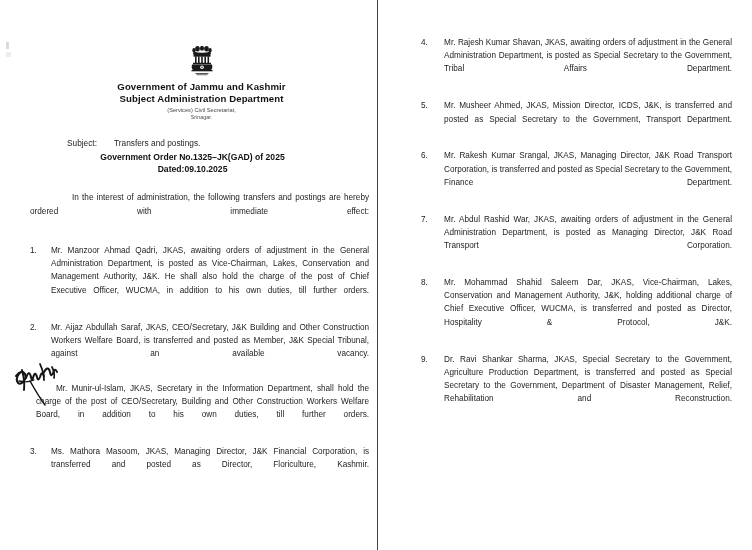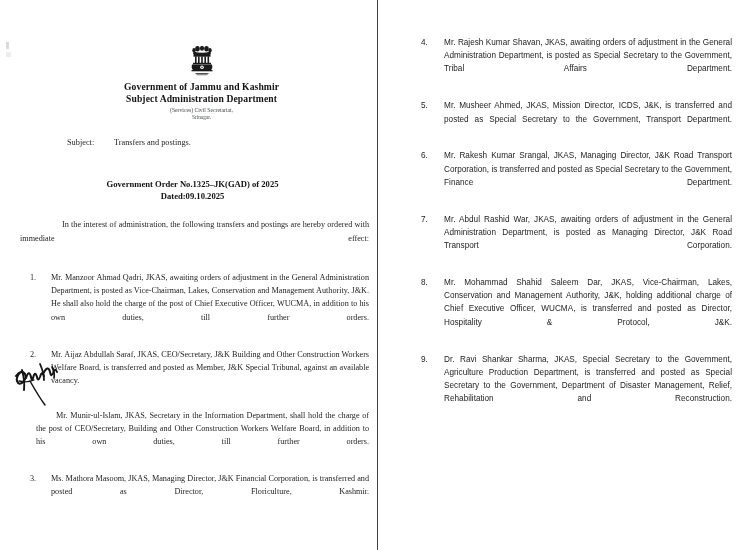--- a/index.html
+++ b/index.html
@@ -20,21 +20,21 @@
     height: 550px;
     background: #ffffff;
     display: flex;
   }
   .page {
     position: relative;
     height: 550px;
     box-sizing: border-box;
     background: #ffffff;
   }
-  .page-left  { width: 432px; font-family: Liberation Serif, serif; }
+  .page-left  { width: 432px; }
   .page-right { width: 374px; }
   .page-divider {
     position: absolute;
     left: 377px;
     top: 0;
     width: 1px;
     height: 550px;
     background: #3f4245;
   }
 
@@ -75,34 +75,34 @@
     padding-left: 67px;
     font-size: 8.3px;
     color: #1f1f1f;
   }
   .subject-label { width: 47px; flex: none; }
   .subject-value { flex: 1; }
 
   
   .order-block {
     text-align: center;
-    margin-top: 32px;
+    margin-top: 4px;
     padding-right: 18px;
   }
   .order-no, .order-date {
     font-size: 8.6px;
     font-weight: bold;
     line-height: 11.6px;
     color: #101010;
   }
 
   
   .intro {
     margin-top: 16px;
-    padding-left: 20px;
+    padding-left: 30px;
     padding-right: 34px;
     font-size: 8.2px;
     line-height: 13.2px;
     text-align: justify;
     text-indent: 42px;
     color: #1d1d1d;
   }
 
   
   .items {

